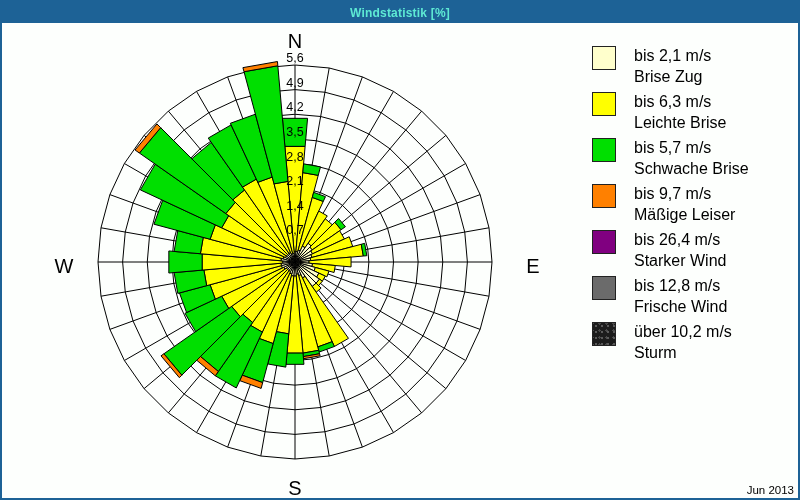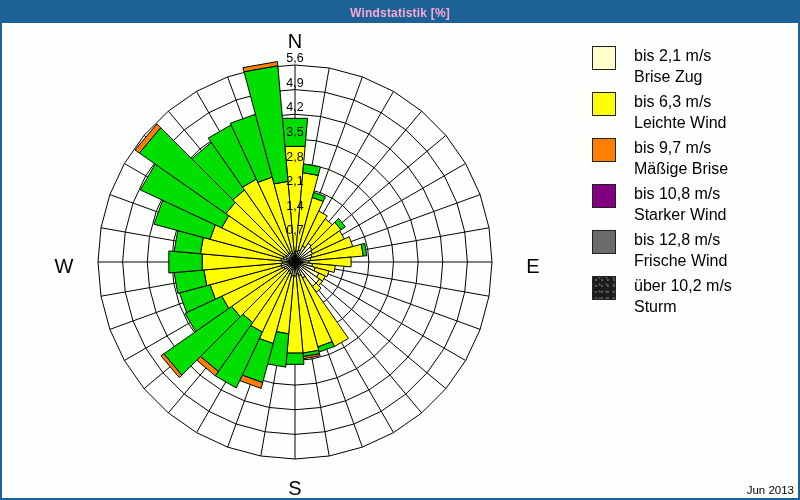--- a/index.html
+++ b/index.html
@@ -3,21 +3,21 @@
 <meta charset="utf-8">
 <style>
   html,body{margin:0;padding:0;background:#fff;}
   .window{
     position:relative;width:800px;height:500px;box-sizing:border-box;
     background:#fdfffd;border:2px solid #1d6296;overflow:hidden;
     font-family:"Liberation Sans", sans-serif;
   }
   .titlebar{
     position:absolute;left:0;top:0;width:100%;height:21px;
-    background:#1d6296;color:#f9a8d4;display:flex;align-items:center;justify-content:center;
+    background:#1d6296;color:#5eead4;display:flex;align-items:center;justify-content:center;
     font-size:12px;font-weight:bold;letter-spacing:.2px;
   }
   svg.rose{position:absolute;left:0;top:0;}
   .legend{position:absolute;left:585px;top:44px;width:205px;}
   .legend-item{position:relative;height:46px;}
   .swatch{
     position:absolute;left:5px;top:0;width:24px;height:24px;
     border:1px solid #222;box-sizing:border-box;
   }
   .swatch.speckled{
@@ -206,29 +206,33 @@
     <span>Windstatistik [%]</span>
   </div>
 
   <div class="legend">
     <div class="legend-item">
       <span class="swatch" style="background: rgb(255, 255, 204);"></span>
       <span class="legend-text"><span>bis 2,1 m/s</span><br><span>Brise Zug</span></span>
     </div>
     <div class="legend-item">
       <span class="swatch" style="background: rgb(255, 255, 0);"></span>
-      <span class="legend-text"><span>bis 6,3 m/s</span><br><span>Leichte Wind</span></span>
+      <span class="legend-text"><span>bis 6,3 m/s</span><br><span>Leichte Brise</span></span>
+    </div>
+    <div class="legend-item">
+      <span class="swatch" style="background: rgb(0, 223, 0);"></span>
+      <span class="legend-text"><span>bis 5,7 m/s</span><br><span>Schwache Brise</span></span>
     </div>
     <div class="legend-item">
       <span class="swatch" style="background: rgb(255, 128, 0);"></span>
-      <span class="legend-text"><span>bis 9,7 m/s</span><br><span>Mäßige Brise</span></span>
+      <span class="legend-text"><span>bis 9,7 m/s</span><br><span>Mäßige Leiser</span></span>
     </div>
     <div class="legend-item">
       <span class="swatch" style="background: rgb(128, 0, 128);"></span>
-      <span class="legend-text"><span>bis 10,8 m/s</span><br><span>Starker Wind</span></span>
+      <span class="legend-text"><span>bis 26,4 m/s</span><br><span>Starker Wind</span></span>
     </div>
     <div class="legend-item">
       <span class="swatch" style="background: rgb(107, 107, 107);"></span>
       <span class="legend-text"><span>bis 12,8 m/s</span><br><span>Frische Wind</span></span>
     </div>
     <div class="legend-item">
       <span class="swatch speckled"></span>
       <span class="legend-text"><span>über 10,2 m/s</span><br><span>Sturm</span></span>
     </div>
   </div>

